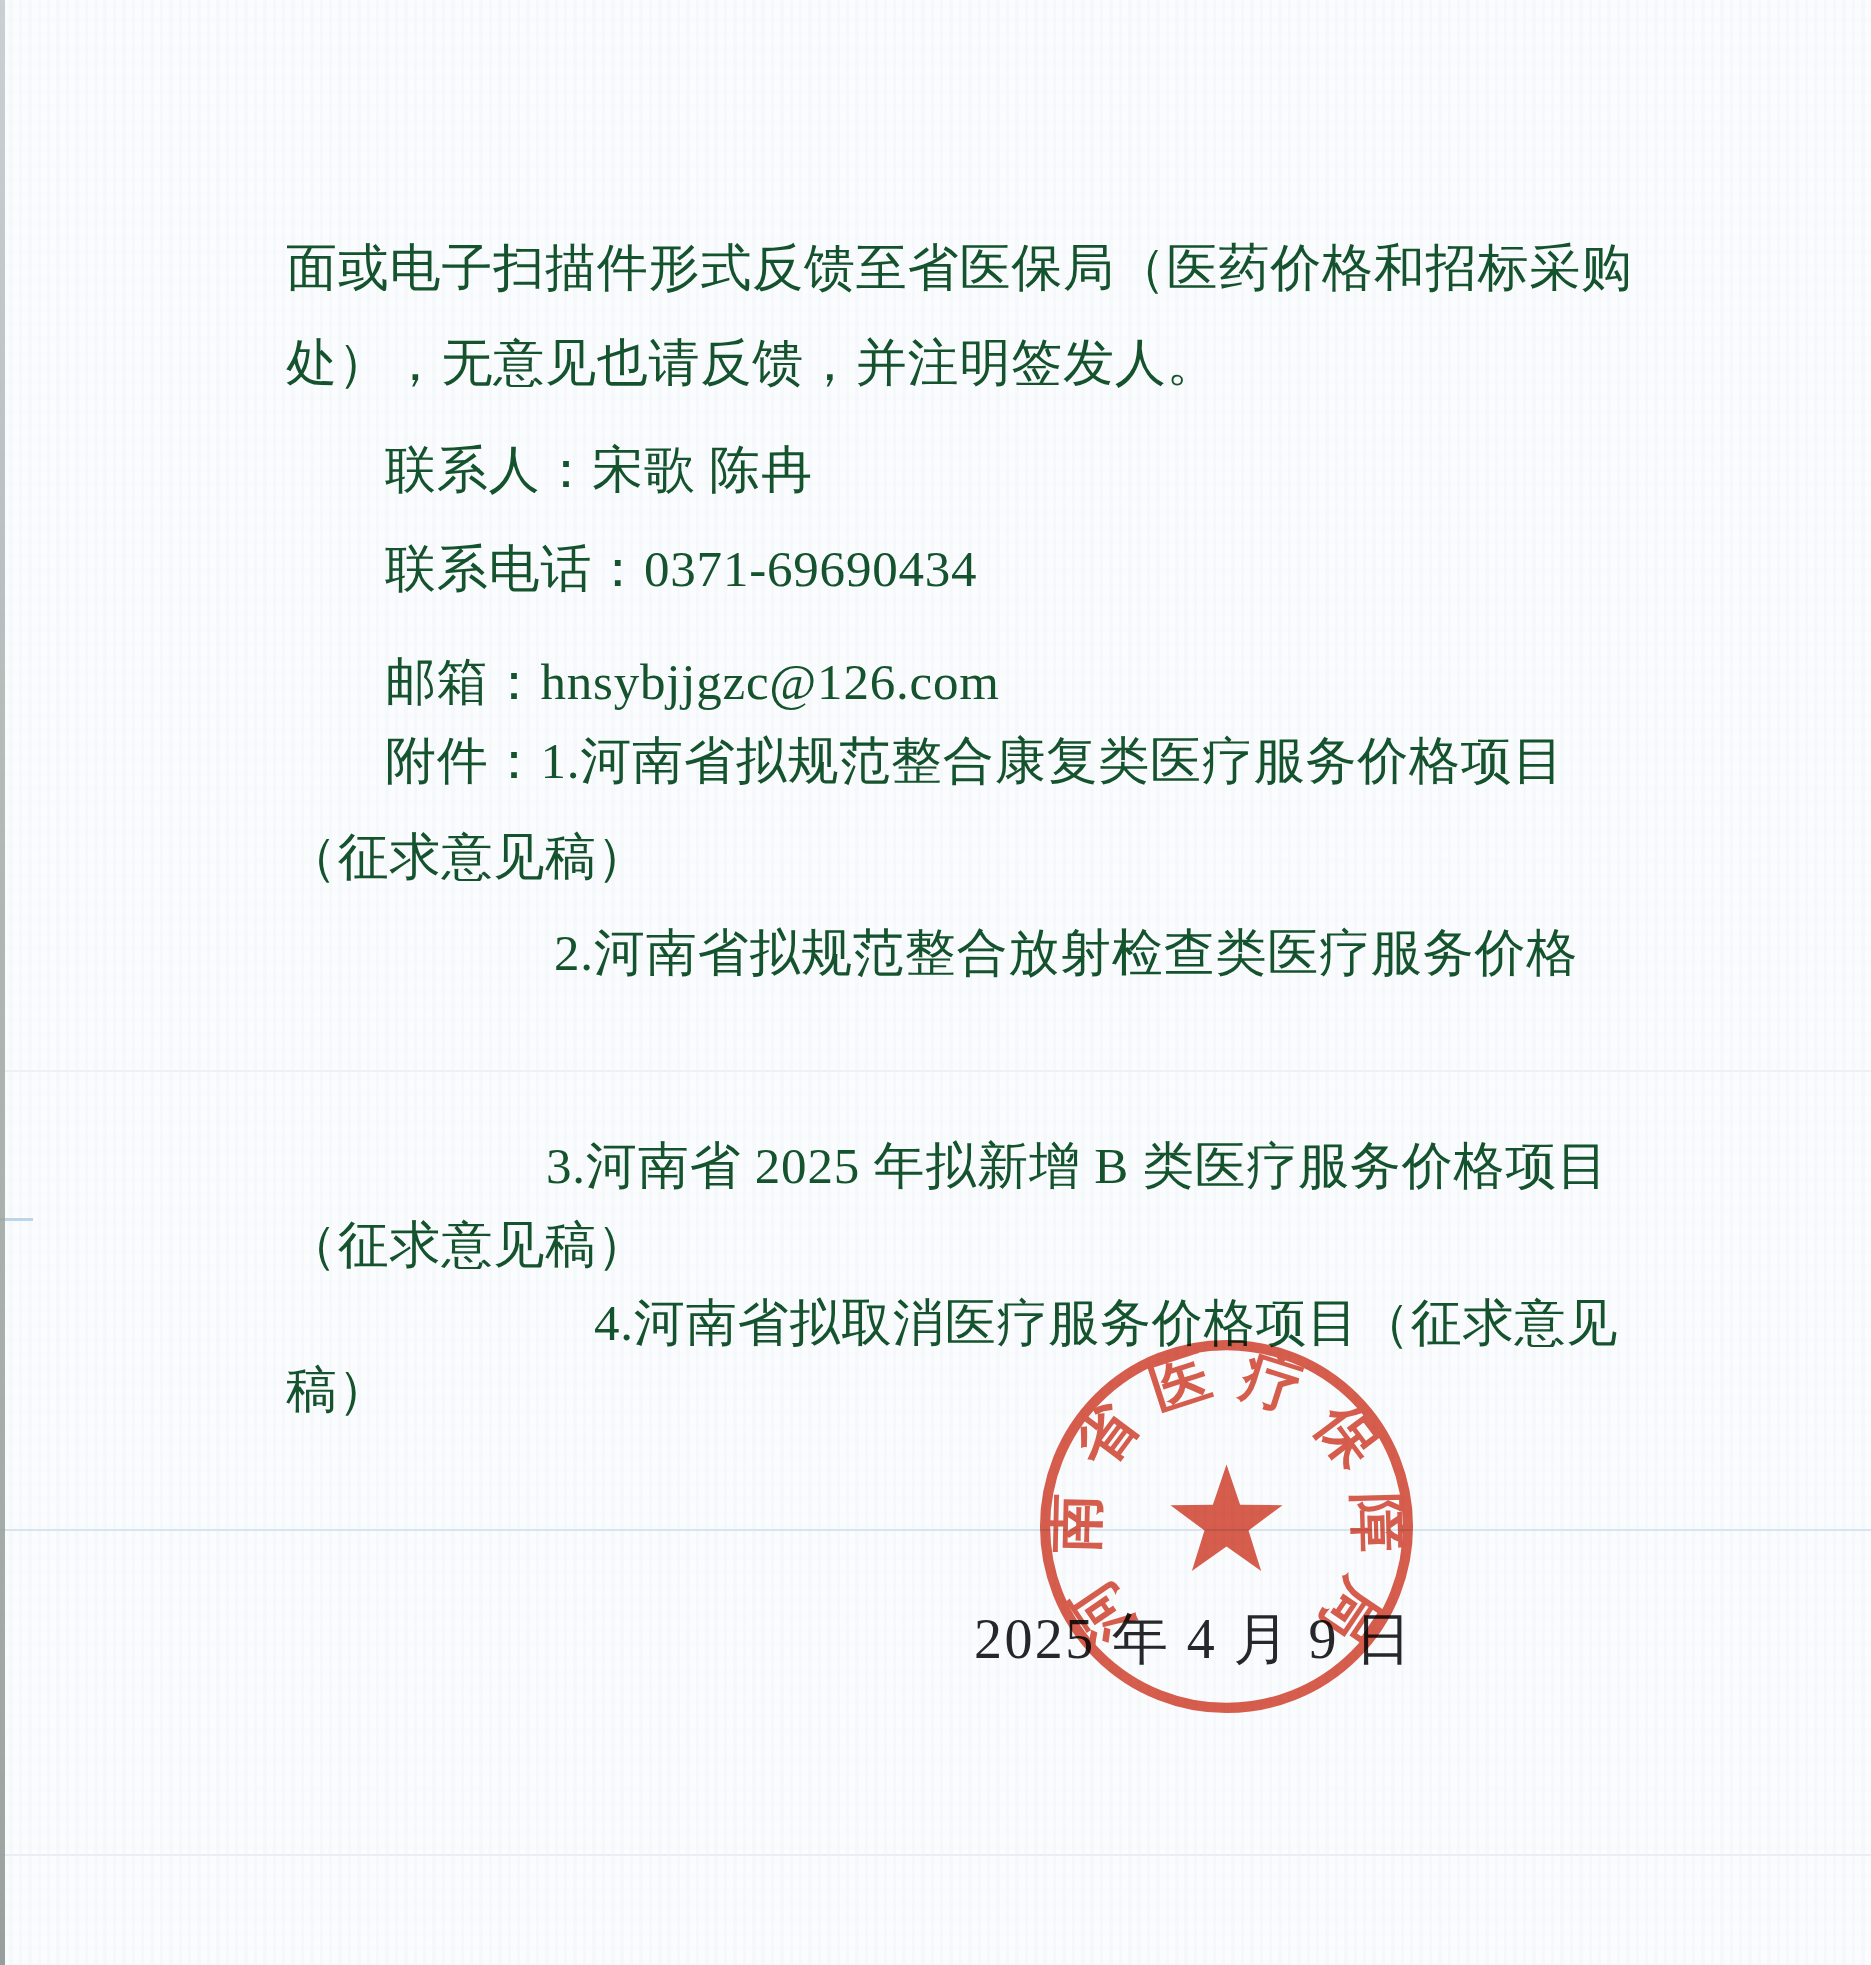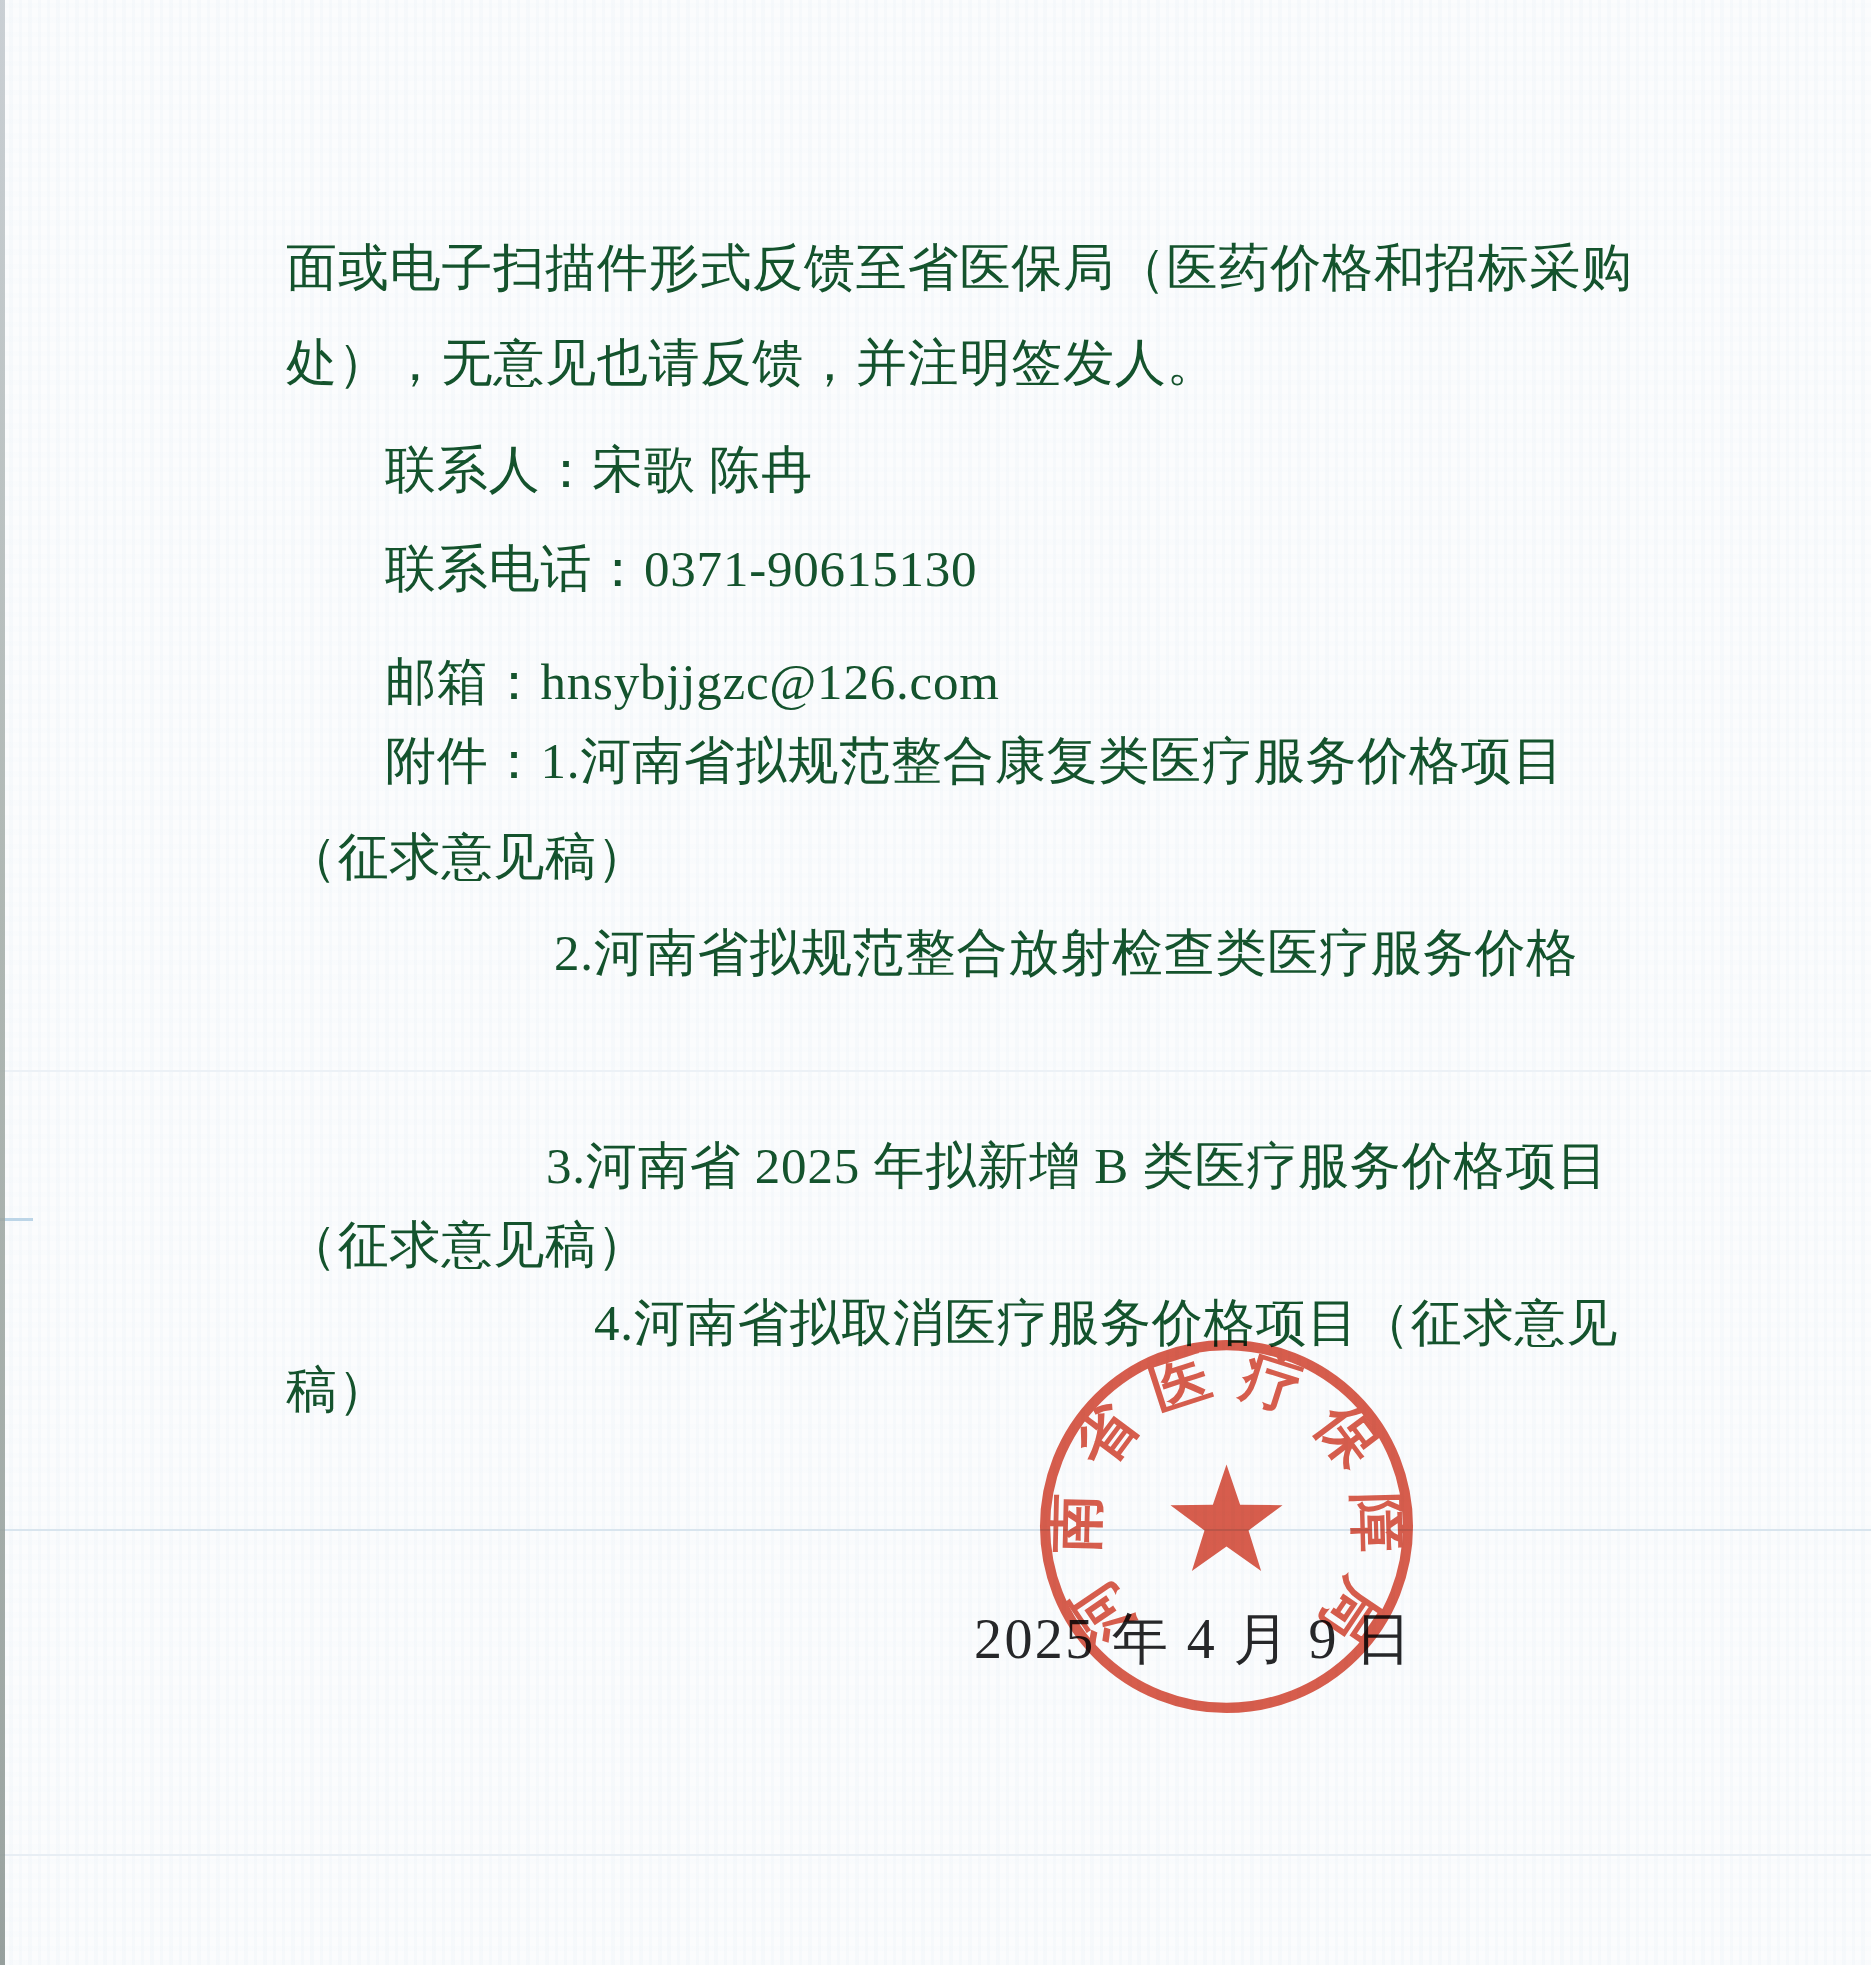--- a/index.html
+++ b/index.html
@@ -66,21 +66,21 @@
   <div class="texture"></div>
 
   <div class="band band1"></div>
   <div class="tick"></div>
   <div class="band band2"></div>
   <div class="band band3"></div>
 
   <div class="line l1">面或电子扫描件形式反馈至省医保局（医药价格和招标采购</div>
   <div class="line l3">联系人：宋歌 陈冉</div>
   <div class="line l2">处），无意见也请反馈，并注明签发人。</div>
-  <div class="line l4">联系电话：0371-90615130</div>
+  <div class="line l4">联系电话：0371-69690434</div>
   <div class="line l5">邮箱：hnsybjjgzc@126.com</div>
   <div class="line l6">附件：1.河南省拟规范整合康复类医疗服务价格项目</div>
   <div class="line l7">（征求意见稿）</div>
   <div class="line l8">2.河南省拟规范整合放射检查类医疗服务价格</div>
   <div class="line l10">3.河南省 2025 年拟新增 B 类医疗服务价格项目</div>
   <div class="line l11">（征求意见稿）</div>
   <div class="line l12">4.河南省拟取消医疗服务价格项目（征求意见</div>
   <div class="line l13">稿）</div>
 
   <div class="date">2025 年 4 月 9 日</div>

